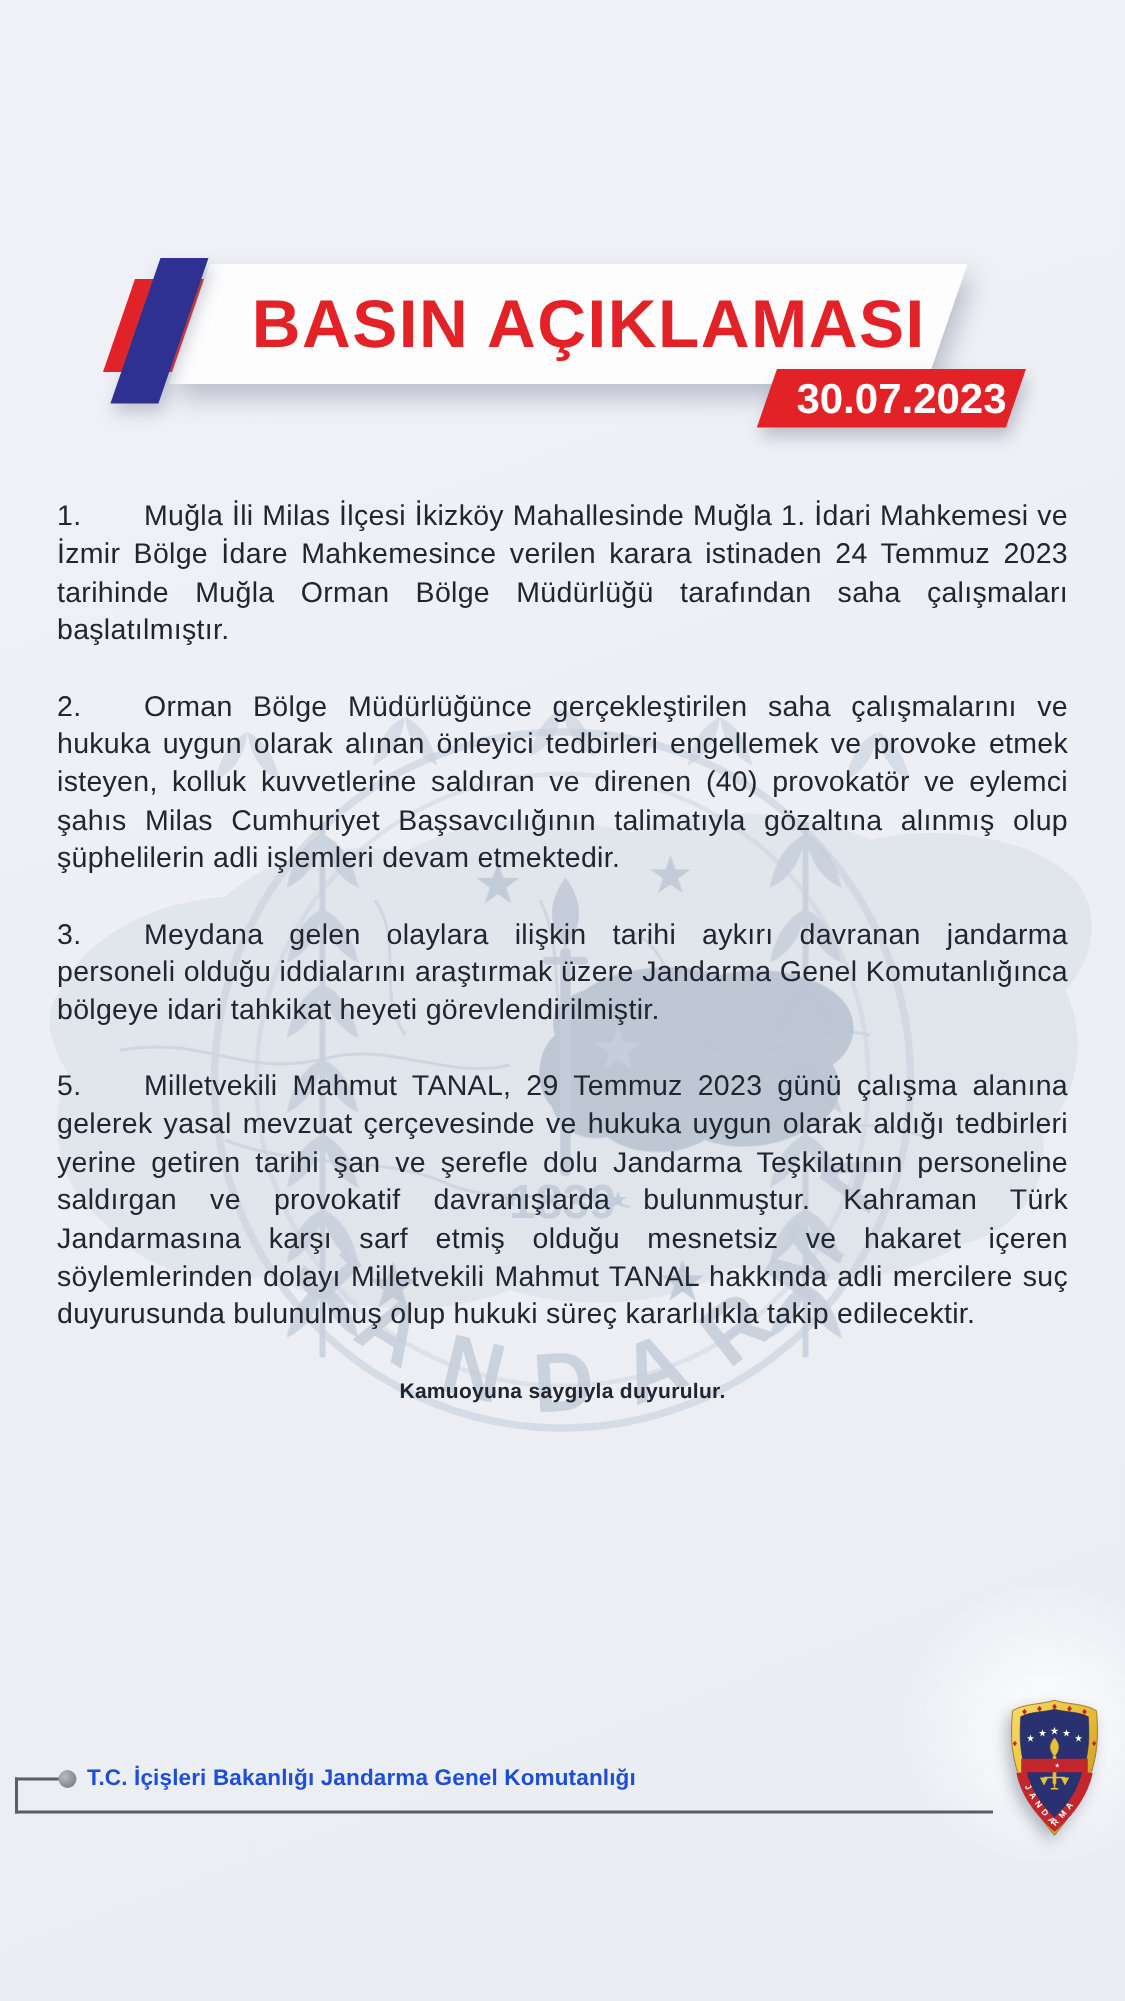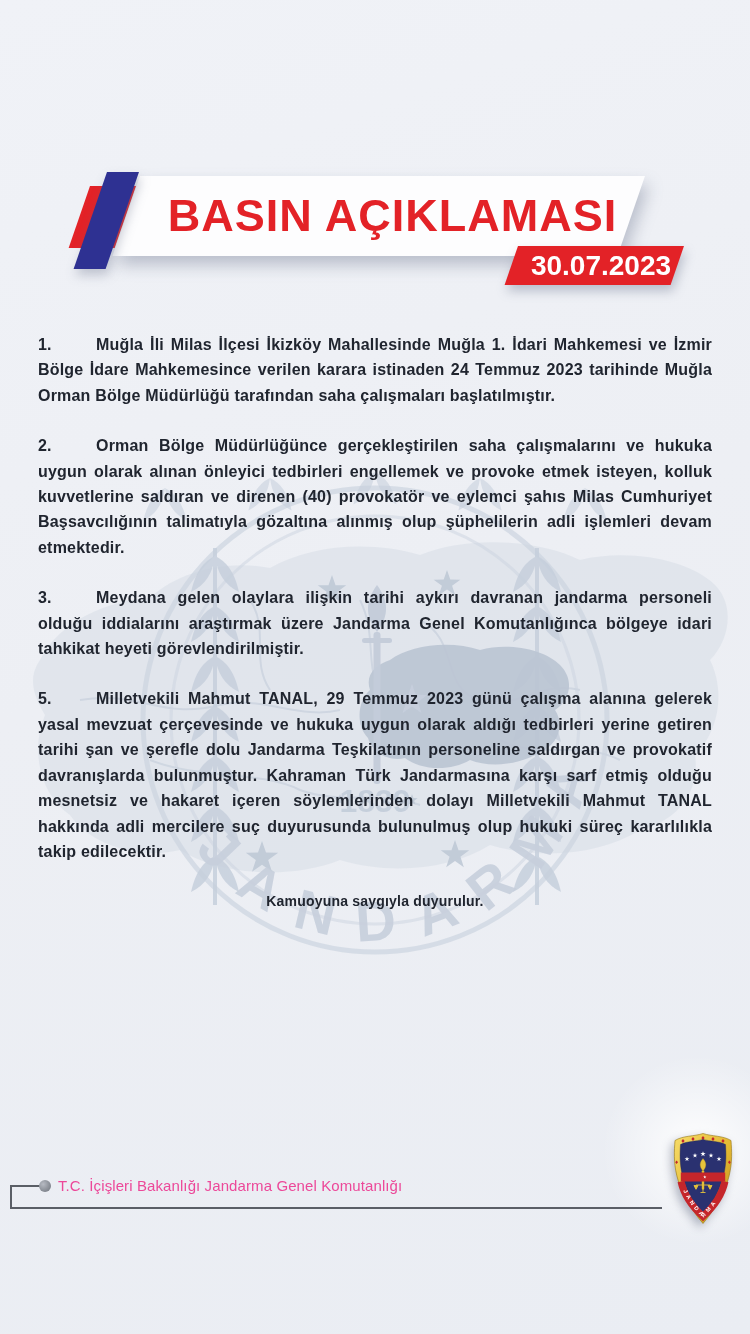--- a/index.html
+++ b/index.html
@@ -19,33 +19,33 @@
              box-shadow:4px 6px 10px rgba(100,110,135,.35);}
   .banner{position:absolute;left:140px;top:176px;width:505px;height:80px;background:#fdfdfe;z-index:3;
           box-shadow:7px 9px 16px rgba(105,115,140,.40);}
   .banner-title{display:block;text-align:center;line-height:80px;font-size:45px;font-weight:700;
                 letter-spacing:1px;color:#e32227;white-space:nowrap;}
   .date-box{position:absolute;left:518px;top:246px;width:166px;height:39px;background:#e32227;z-index:5;
             box-shadow:4px 6px 10px rgba(105,115,140,.40);}
   .date-text{display:block;text-align:center;line-height:39px;font-size:28px;font-weight:700;color:#ffffff;}
   
   .content{position:absolute;left:38px;top:332px;width:674px;z-index:2;color:#20252f;}
-  .para{margin:0 0 25px 0;font-size:16px;font-weight:700;line-height:25.4px;letter-spacing:.2px;
+  .para{margin:0 0 25px 0;font-size:19px;font-weight:400;line-height:25.4px;letter-spacing:.2px;
         text-align:justify;}
   .pnum{display:inline-block;width:58px;}
   .closing{margin:22px 0 0 0;font-size:14px;font-weight:700;line-height:25.4px;letter-spacing:.2px;
            text-align:center;}
   
   .f-line{position:absolute;background:#5a5e66;z-index:2;}
   .f-line.short{left:10px;top:1185px;width:30px;height:2px;}
   .f-line.vert{left:10px;top:1185px;width:2px;height:24px;}
   .f-line.long{left:10px;top:1207px;width:652px;height:2px;}
   .f-dot{position:absolute;left:39px;top:1180px;width:12px;height:12px;border-radius:50%;
          background:radial-gradient(circle at 35% 35%, #b6bac2 0%, #82878f 70%);z-index:2;}
-  .f-org{position:absolute;left:58px;top:1177px;font-size:15px;font-weight:400;color:#ec4899;z-index:2;
+  .f-org{position:absolute;left:58px;top:1177px;font-size:15px;font-weight:700;color:#1d4ed8;z-index:2;
          letter-spacing:.1px;text-align:right;}
   .crest{position:absolute;left:668px;top:1132px;width:70px;height:93px;z-index:3;
          filter:drop-shadow(-3px 4px 5px rgba(90,100,125,.45));}
 </style>
 </head>
 <body>
 
 <svg class="wm" width="750" height="1334" viewBox="0 0 750 1334" aria-hidden="true">
   <defs>
     <g id="wleaf">

